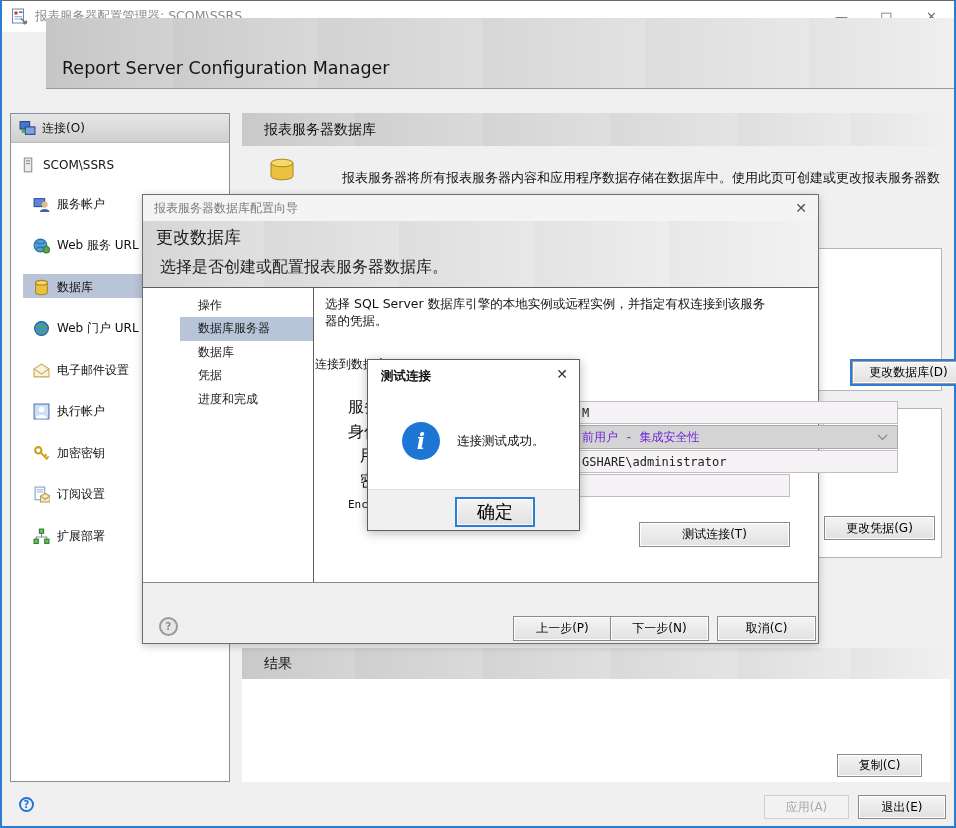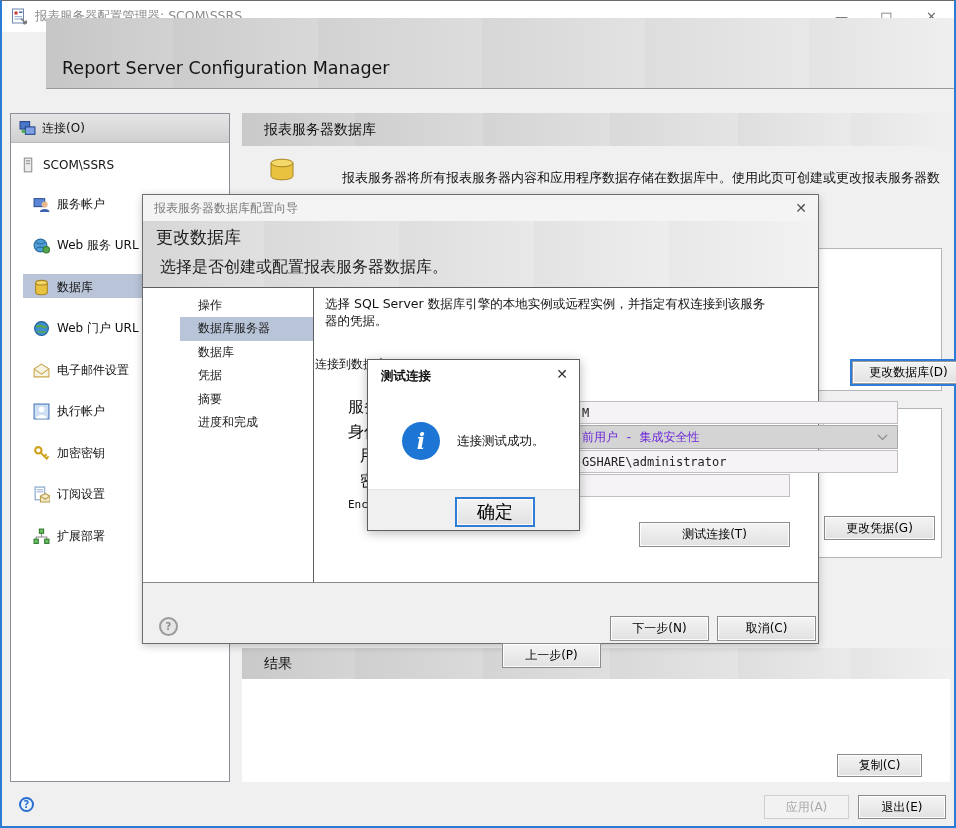--- a/index.html
+++ b/index.html
@@ -87,21 +87,21 @@
   #lbl-encr{left:205px;top:303px;font-family:"DejaVu Sans Mono",monospace;font-size:11px;}
   .fld{position:absolute;left:330px;width:315px;background:#f6f3f6;border:1px solid #c3bdc3;
        display:flex;align-items:center;font-family:"DejaVu Sans Mono",monospace;font-size:12px;color:#222;}
   .fld-pad{padding-left:108px;}
   #fld-server{top:206px;height:21px;} #fld-user{top:255px;height:21px;} #fld-pwd{top:279px;height:21px;}
   #fld-auth{top:230px;height:22px;background:#d4d4d4;border:1px solid #a9a9a9;
       font-family:Liberation Mono, monospace;justify-content:flex-start;color:#6d28d9;}
   #fld-auth .chev{position:absolute;right:9px;}
   #btn-test{position:absolute;left:496px;top:327px;width:149px;height:23px;}
   #wiz-footer{position:absolute;left:0;top:387px;right:0;bottom:0;background:#f0f0f0;border-top:1px solid #8a8a8a;}
-  #btn-back{position:absolute;left:359px;top:33px;width:97px;height:23px;margin-top:27px;}
+  #btn-back{position:absolute;left:370px;top:33px;width:97px;height:23px;}
   #btn-next{position:absolute;left:467px;top:33px;width:97px;height:23px;}
   #btn-cancel{position:absolute;left:574px;top:33px;width:97px;height:23px;}
 
   
   #msgbox{left:365px;top:358px;width:213px;height:172px;background:#fff;border:1px solid #5f5f5f;
           box-shadow:0 2px 10px rgba(0,0,0,.28);}
   #msg-title{position:absolute;left:13px;top:8px;font-size:12.5px;color:#111;font-weight:bold;}
   #msg-close{position:absolute;right:11px;top:7px;color:#333;font-size:14px;line-height:1;}
   #info-icon{position:absolute;left:34px;top:62px;width:38px;height:38px;border-radius:50%;background:#1e76d4;
       color:#fff;display:flex;align-items:center;justify-content:center;
@@ -275,21 +275,20 @@
     <div id="wiz-header">
       <div id="wiz-heading">更改数据库</div>
       <div id="wiz-subheading">选择是否创建或配置报表服务器数据库。</div>
     </div>
 
     <div id="wiz-steps">
       <div class="wiz-step">操作</div>
       <div class="wiz-step sel">数据库服务器</div>
       <div class="wiz-step">数据库</div>
       <div class="wiz-step">凭据</div>
-      <div class="wiz-step">摘要</div>
       <div class="wiz-step">进度和完成</div>
     </div>
 
     <div id="wiz-intro">
       <div>选择 SQL Server 数据库引擎的本地实例或远程实例，并指定有权连接到该服务</div>
       <div>器的凭据。</div>
     </div>
 
     <div id="lbl-connect">连接到数据库</div>
     <div id="lbl-server" class="wiz-lbl">服务</div>

